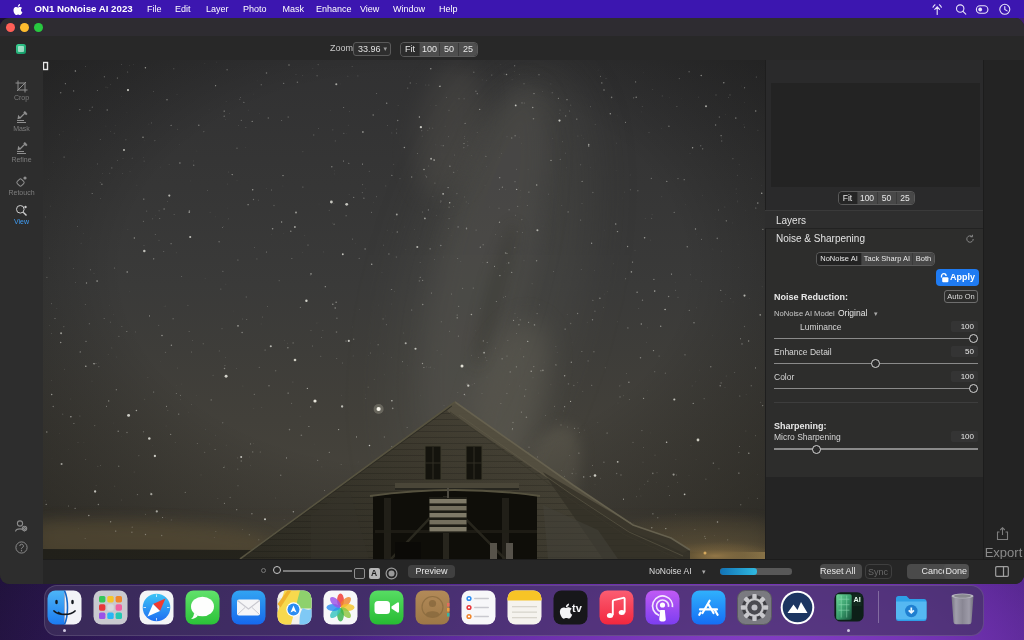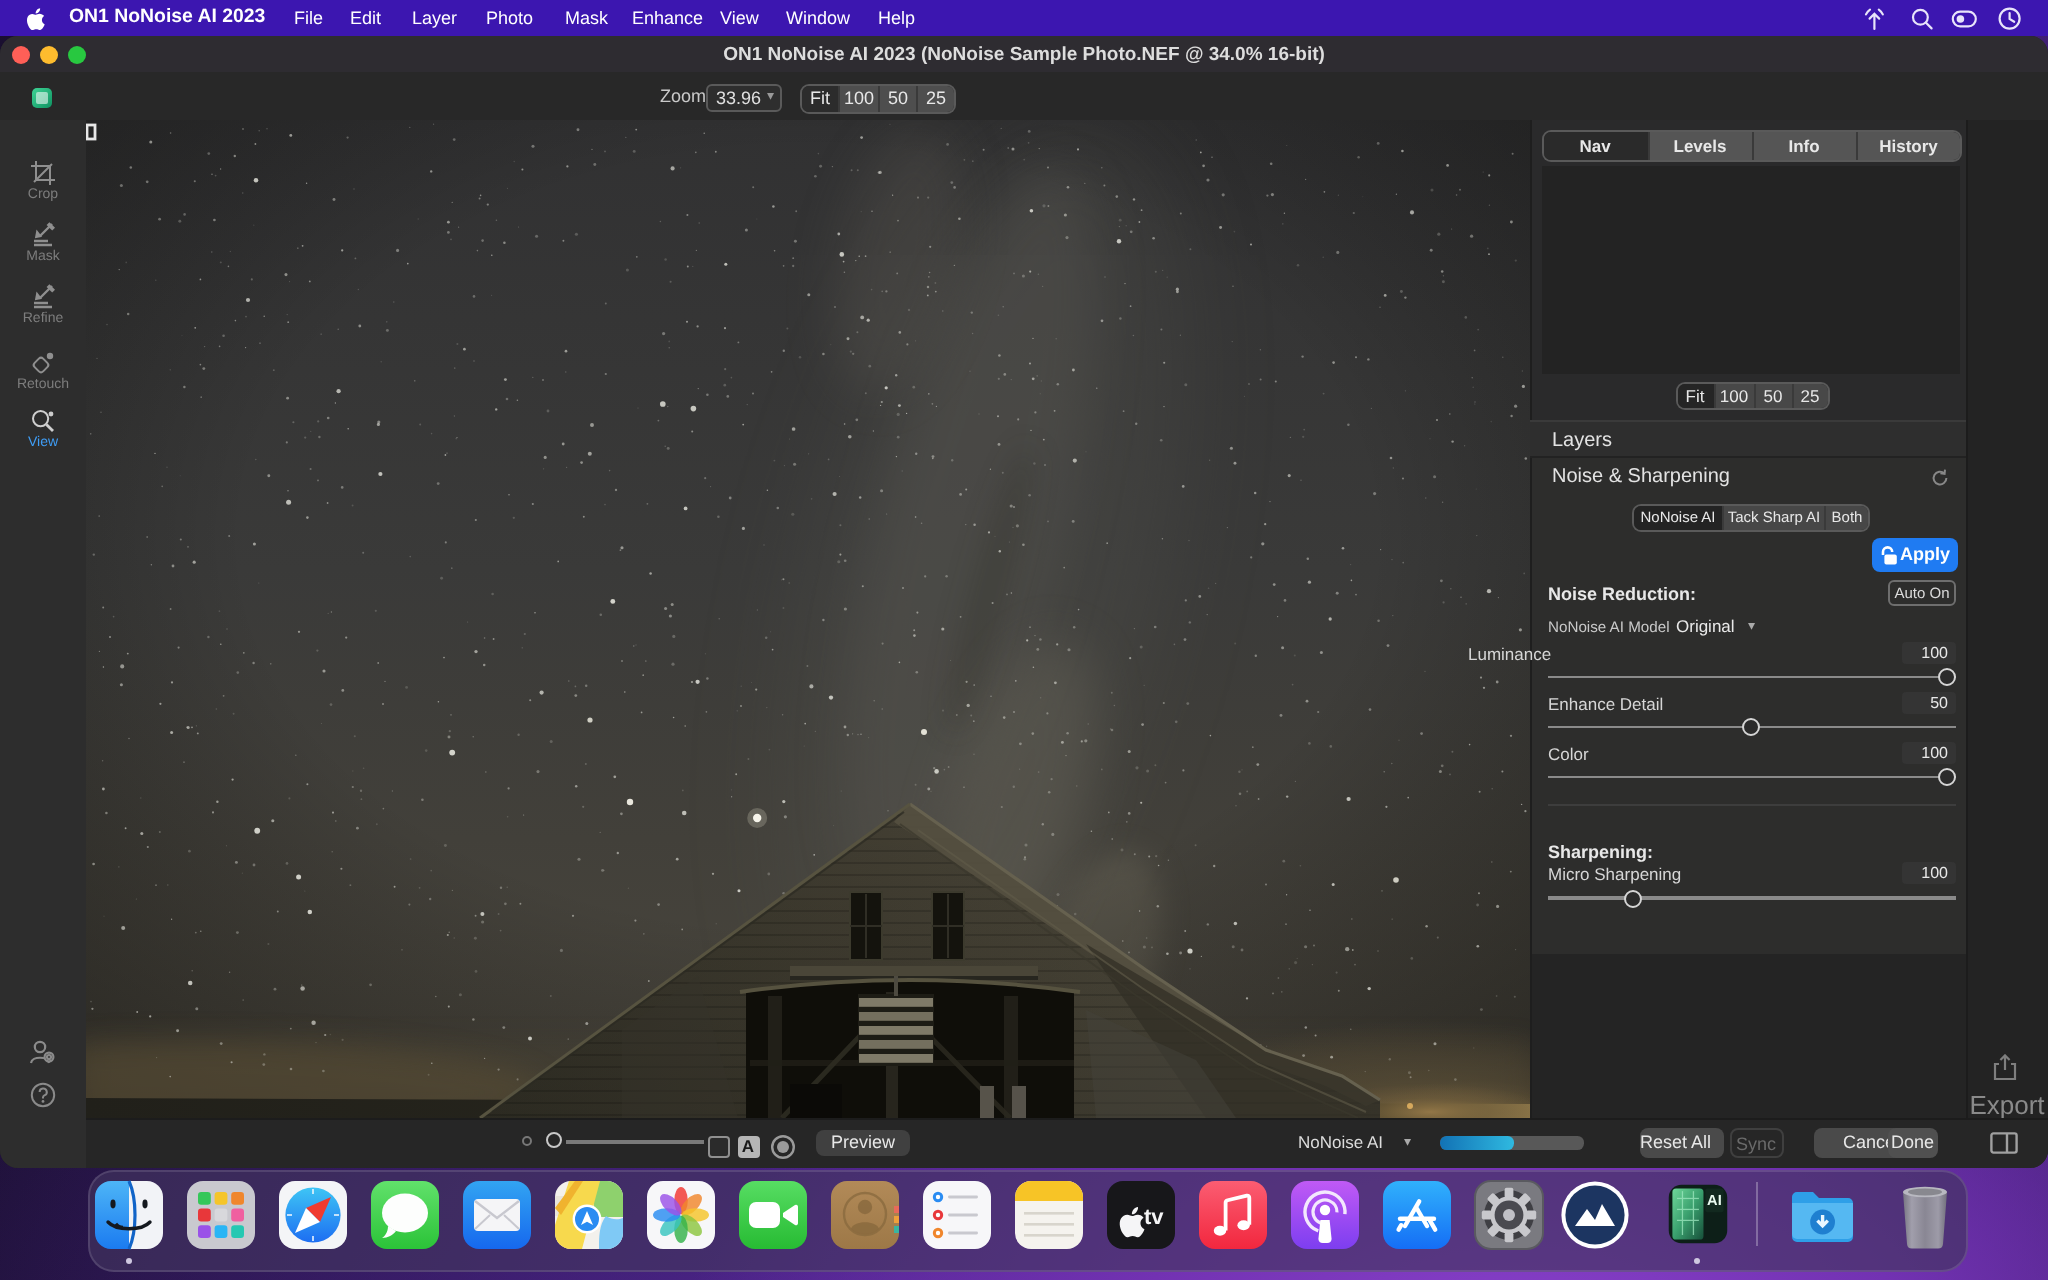--- a/index.html
+++ b/index.html
@@ -34,21 +34,20 @@
 <circle cx="52.2" cy="6.5" r="1.9" fill="#e8e4fa" stroke="none"></circle>
 <circle cx="76.8" cy="6.3" r="5"></circle>
       <path d="M76.8,3.5 V6.5 L79.1,7.9"></path>
 </g>
   </svg>
 <div class="abs" style="left:0;top:18px;width:1024px;height:566px;background:#262626;border-radius:9px 9px 9px 9px;overflow:hidden">
     <div class="abs" style="left:0;top:0;width:1024px;height:18px;background:#2e2c31"></div>
     <div class="abs" style="left:5.5px;top:4.5px;width:9px;height:9px;border-radius:50%;background:#ff5f57"></div>
     <div class="abs" style="left:19.5px;top:4.5px;width:9px;height:9px;border-radius:50%;background:#febc2e"></div>
     <div class="abs" style="left:33.5px;top:4.5px;width:9px;height:9px;border-radius:50%;background:#28c840"></div>
-    <div class="abs" style="left:0;top:0;width:1024px;height:18px;text-align:center;line-height:19px;color:#dddddd;font-size:9.5px;font-weight:bold">ON1 NoNoise AI 2023 (NoNoise Sample Photo.NEF @ 34.0% 16-bit)</div>
     <div class="abs" style="left:0;top:18px;width:1024px;height:24px;background:#282828"></div>
     <div class="abs" style="left:16px;top:26px;width:10px;height:10px;border-radius:2.5px;background:linear-gradient(135deg,#3ed495,#0e9261)">
       <div style="position:absolute;left:2px;top:2px;width:6px;height:6px;border-radius:1px;background:rgba(255,255,255,0.55)"></div>
     </div>
     <div class="abs" style="left:330px;top:18px;height:24px;line-height:24px;color:#c9c9c9;font-size:9px">Zoom</div>
     <div class="abs" style="left:353px;top:24px;width:38px;height:13.5px;border:1px solid #5a5a5a;border-radius:3px;background:#2e2e2e;color:#e0e0e0;font-size:9px;line-height:12px;padding-left:4px">33.96<span style="position:absolute;right:3px;top:0;color:#999;font-size:7px">▾</span></div>
     <div class="abs" style="left:401px;top:25px;width:76px;height:12.5px;border-radius:3.5px;overflow:hidden;display:flex;box-shadow:0 0 0 1px #5a5a5a">
       <div style="width:18px;height:12.5px;background:#2c2c2c;color:#e8e8e8;font-size:9px;font-weight:normal;text-align:center;line-height:12.5px">Fit</div>
       <div style="width:20px;height:12.5px;background:#4e4e4e;border-left:1px solid #3a3a3a;color:#e8e8e8;font-size:9px;font-weight:normal;text-align:center;line-height:12.5px">100</div>
       <div style="width:19px;height:12.5px;background:#4e4e4e;border-left:1px solid #3a3a3a;color:#e8e8e8;font-size:9px;font-weight:normal;text-align:center;line-height:12.5px">50</div>
@@ -1446,26 +1445,20 @@
         <rect x="352" y="482" width="26" height="17" fill="#0b0a07"></rect>
         <polygon points="268,455 306,428 326,499 268,499" fill="#35332b" opacity="0.45"></polygon>
         <polygon points="500,445 555,470 575,499 505,499" fill="#44413a" opacity="0.5"></polygon>
         <rect x="0.5" y="2.5" width="4" height="7" fill="none" stroke="#e8e8e8" stroke-width="1.4"></rect>
       </svg>
     </div>
     <div class="abs" style="left:765px;top:42px;width:218px;height:517px;background:#242424;border-left:1px solid #1e1e1e"></div>
     <div class="abs" style="left:766px;top:42px;width:217px;height:168px;background:#2a2a2b"></div>
     <div class="abs" style="left:766px;top:210px;width:217px;height:249px;background:#2d2d2c"></div>
     <div class="abs" style="left:983px;top:42px;width:41px;height:517px;background:#232323;border-left:1px solid #1c1c1c"></div>
-    <div class="abs" style="left:771.5px;top:48px;width:208.5px;height:14px;border-radius:3.5px;overflow:hidden;display:flex;box-shadow:0 0 0 1px #5a5a5a">
-      <div style="width:52px;height:14px;background:#2a2a2a;color:#e8e8e8;font-size:8.5px;font-weight:bold;text-align:center;line-height:14px">Nav</div>
-      <div style="width:52px;height:14px;background:#555555;border-left:1px solid #3a3a3a;color:#e8e8e8;font-size:8.5px;font-weight:bold;text-align:center;line-height:14px">Levels</div>
-      <div style="width:52px;height:14px;background:#555555;border-left:1px solid #3a3a3a;color:#e8e8e8;font-size:8.5px;font-weight:bold;text-align:center;line-height:14px">Info</div>
-      <div style="width:52.5px;height:14px;background:#555555;border-left:1px solid #3a3a3a;color:#e8e8e8;font-size:8.5px;font-weight:bold;text-align:center;line-height:14px">History</div>
-    </div>
     <div class="abs" style="left:771px;top:64.5px;width:209px;height:104px;background:#232323"></div>
     <div class="abs" style="left:838.5px;top:173.5px;width:75px;height:12px;border-radius:3.5px;overflow:hidden;display:flex;box-shadow:0 0 0 1px #5a5a5a">
       <div style="width:18px;height:12px;background:#252525;color:#e8e8e8;font-size:8.5px;font-weight:normal;text-align:center;line-height:12px">Fit</div>
       <div style="width:20px;height:12px;background:#484848;border-left:1px solid #3a3a3a;color:#e8e8e8;font-size:8.5px;font-weight:normal;text-align:center;line-height:12px">100</div>
       <div style="width:19px;height:12px;background:#484848;border-left:1px solid #3a3a3a;color:#e8e8e8;font-size:8.5px;font-weight:normal;text-align:center;line-height:12px">50</div>
       <div style="width:18px;height:12px;background:#484848;border-left:1px solid #3a3a3a;color:#e8e8e8;font-size:8.5px;font-weight:normal;text-align:center;line-height:12px">25</div>
     </div>
     <div class="abs" style="left:765px;top:211px;width:218px;height:20px;color:#e3e3e3;font-size:10px;line-height:20px;padding-left:11px">Noise &amp; Sharpening</div>
     <div class="abs" style="left:765px;top:192px;width:218px;height:19px;background:#2e2e2e;border-top:1px solid #3a3a3a;border-bottom:1px solid #222;color:#e3e3e3;font-size:10px;line-height:19px;padding-left:11px">Layers</div>
     <svg class="abs" style="left:965px;top:216px" width="10" height="10" viewBox="0 0 10 10">
@@ -1479,21 +1472,21 @@
     <div class="abs" style="left:936px;top:251px;width:43px;height:16.5px;background:#1f7bf2;border-radius:4px;color:#fff;font-size:9px;font-weight:bold;text-align:center;line-height:16.5px;padding-left:10px">Apply
 <svg style="position:absolute;left:4px;top:3.5px" width="9" height="10" viewBox="0 0 9 10">
         <path d="M1.5,4.5 V3 a2.3 2.3 0 0 1 4.6,0" fill="none" stroke="#fff" stroke-width="1.3"></path>
         <rect x="2.2" y="4.3" width="6.2" height="5" rx="1" fill="#fff"></rect>
       </svg></div>
     <div class="abs" style="left:774px;top:273px;color:#e8e8e8;font-size:9px;font-weight:bold;line-height:13px">Noise Reduction:</div>
     <div class="abs" style="left:944px;top:272px;width:34px;height:13px;border:1px solid #6e6e6e;border-radius:3px;color:#dcdcdc;font-size:7.5px;text-align:center;line-height:11.5px">Auto On</div>
     <div class="abs" style="left:774px;top:289.5px;color:#c9c9c9;font-size:7.6px;line-height:12px">NoNoise AI Model</div>
     <div class="abs" style="left:838px;top:289px;color:#e8e8e8;font-size:8.5px;line-height:13px">Original</div>
     <div class="abs" style="left:874px;top:289px;color:#aaa;font-size:7px;line-height:13px">▾</div>
-    <div class="abs" style="left:734px;top:303px;color:#d6d6d6;font-size:8.5px;line-height:12px">Luminance</div>
+    <div class="abs" style="left:800px;top:303px;color:#d6d6d6;font-size:8.5px;line-height:12px">Luminance</div>
     <div class="abs" style="left:951px;top:303px;width:27px;height:11px;background:#343434;border-radius:2px;color:#e8e8e8;font-size:8px;text-align:right;line-height:11px;padding-right:4px;box-sizing:border-box">100</div>
     <div class="abs" style="left:774px;top:319.75px;width:204px;height:1.5px;background:#8a8a8a"></div>
     <div class="abs" style="left:968.5px;top:316.0px;width:9px;height:9px;border-radius:50%;background:#2b2b2b;border:1.5px solid #d5d5d5"></div>
     <div class="abs" style="left:774px;top:328px;color:#d6d6d6;font-size:8.5px;line-height:12px">Enhance Detail</div>
     <div class="abs" style="left:951px;top:328px;width:27px;height:11px;background:#343434;border-radius:2px;color:#e8e8e8;font-size:8px;text-align:right;line-height:11px;padding-right:4px;box-sizing:border-box">50</div>
     <div class="abs" style="left:774px;top:344.75px;width:204px;height:1.5px;background:#8a8a8a"></div>
     <div class="abs" style="left:871.0px;top:341.0px;width:9px;height:9px;border-radius:50%;background:#2b2b2b;border:1.5px solid #d5d5d5"></div>
     <div class="abs" style="left:774px;top:353px;color:#d6d6d6;font-size:8.5px;line-height:12px">Color</div>
     <div class="abs" style="left:951px;top:353px;width:27px;height:11px;background:#343434;border-radius:2px;color:#e8e8e8;font-size:8px;text-align:right;line-height:11px;padding-right:4px;box-sizing:border-box">100</div>
     <div class="abs" style="left:774px;top:369.75px;width:204px;height:1.5px;background:#8a8a8a"></div>

